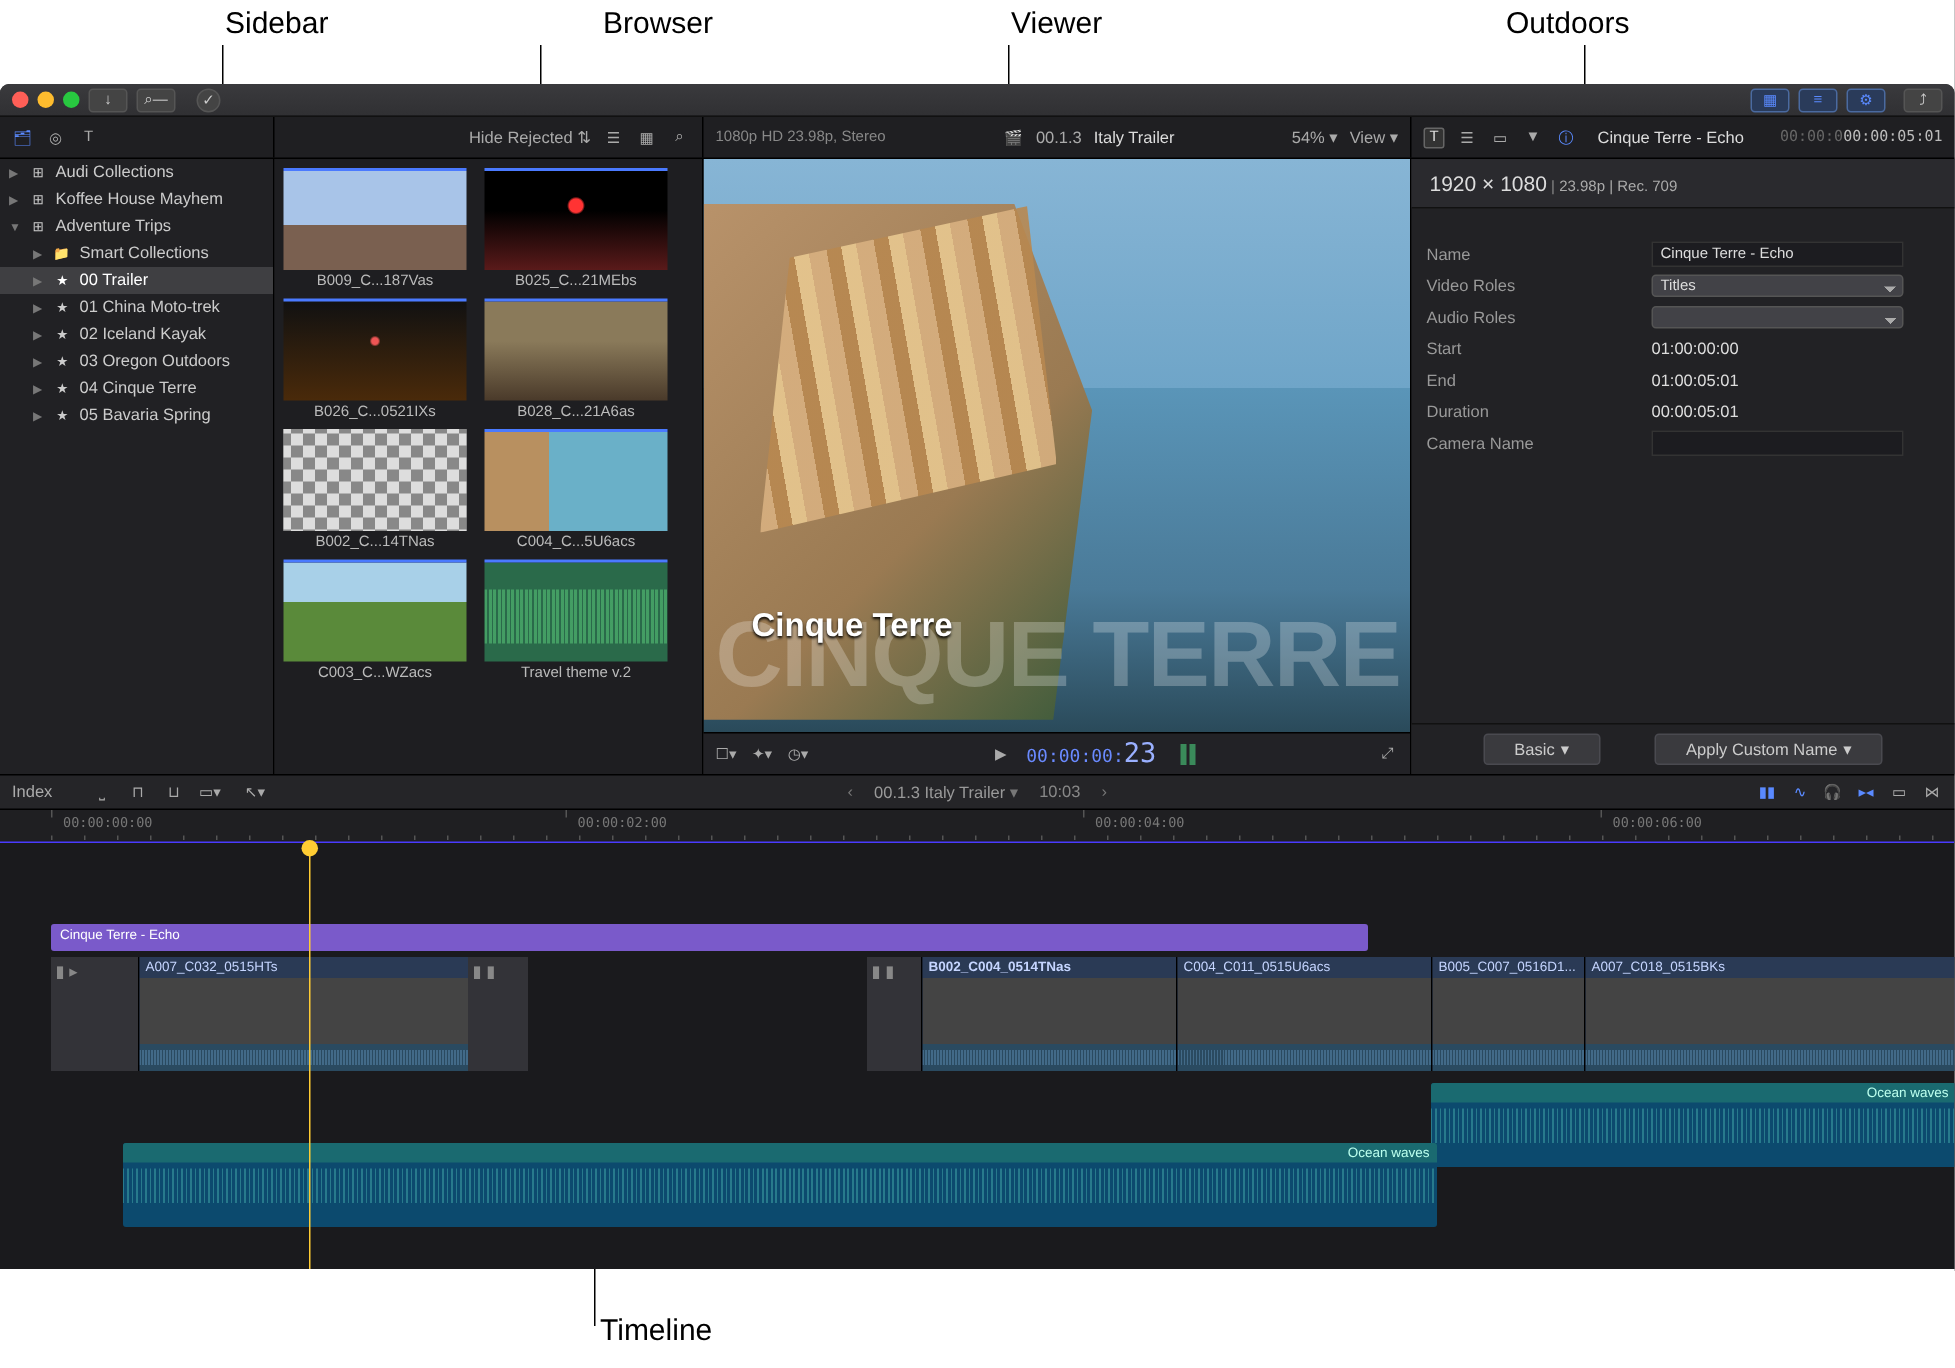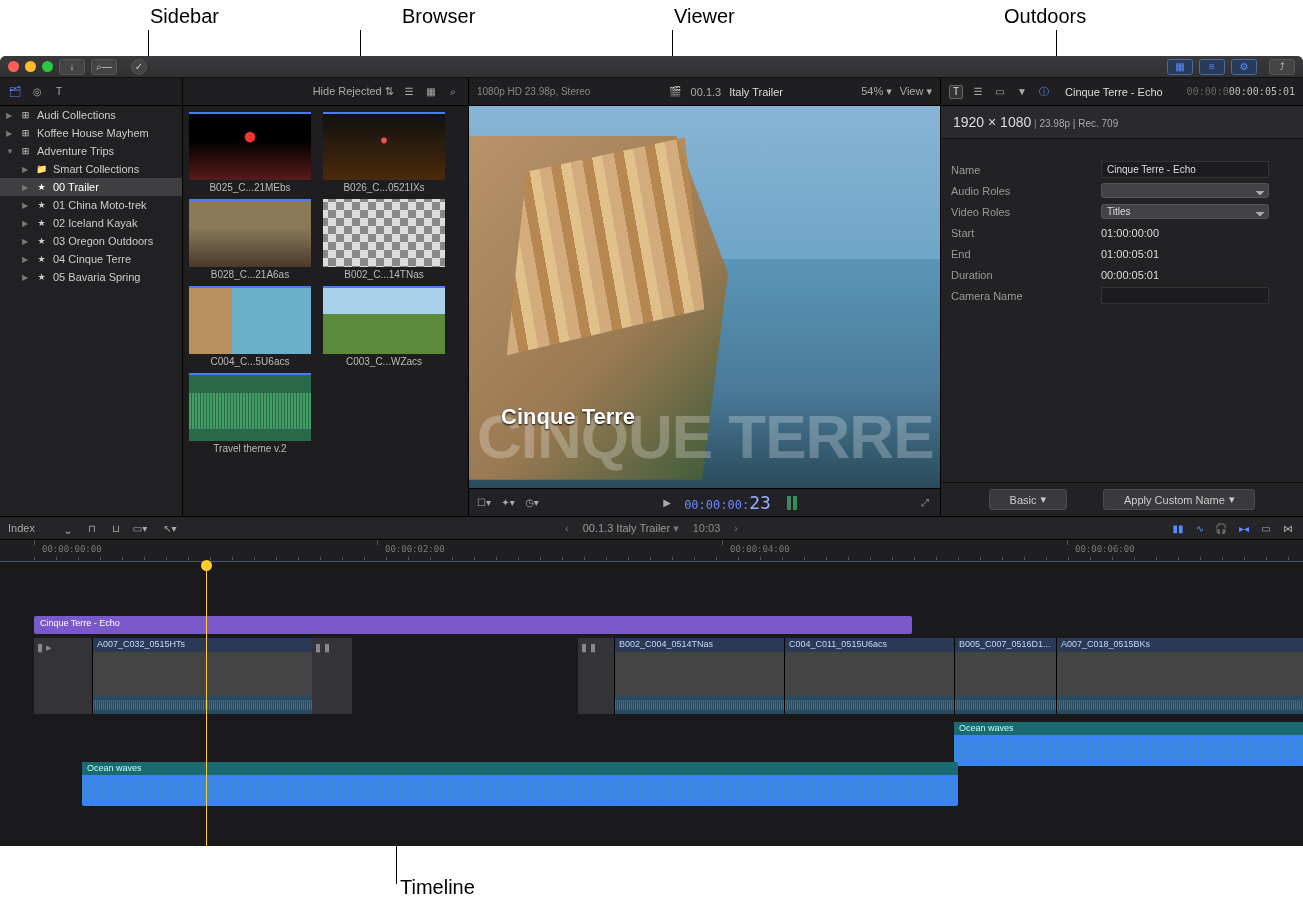--- a/index.html
+++ b/index.html
@@ -99,21 +99,21 @@
   
   .video-lane { position:absolute; height:76px; left:34px; right:0; top:76px;}
   .vclip { position:absolute; top:0; height:76px; background:#2a3a55; border-left:1px solid #000; overflow:hidden;}
   .vclip .hdr { height:14px; background:#2a3a55; color:#c5d5ff; font-size:9px; padding:1px 4px; white-space:nowrap; overflow:hidden;}
   .vclip .film { height:44px; background:#444;}
   .vclip .wav { height:18px; background:#2a4a60; position:relative;}
   .vclip .wav::after{content:"";position:absolute;left:0;right:0;top:4px;bottom:4px;background:repeating-linear-gradient(90deg,#5a8ab0 0 1px, transparent 1px 2px);opacity:.5;}
   .gap { position:absolute; top:0; height:76px; background:#333338;}
   .gap .gicon{color:#888; font-size:11px; padding:3px;}
   
-  .audio-clip { position:absolute; height:44px; background:#3b82f6; border-radius:2px; overflow:hidden;}
+  .audio-clip { position:absolute; height:56px; background:#0c4a6e; border-radius:2px; overflow:hidden;text-align:right;}
   .audio-clip .hdr { height:13px; background:#1a6a70; color:#bfe; font-size:9px; padding:1px 5px;}
   .audio-clip .wav { height:31px; position:relative;}
   .audio-clip .wav::after{content:"";position:absolute;left:0;right:0;top:4px;bottom:4px;background:repeating-linear-gradient(90deg,#3a9aa0 0 1px, transparent 1px 3px);opacity:.6;}
   
   .music-clip { position:absolute; height:44px; background:#1a6a3a; border-radius:2px; overflow:hidden;}
   .music-clip .hdr { height:13px; background:#1a7a40; color:#cfd; font-size:9px; padding:1px 5px;}
   .music-clip .wav { height:31px; position:relative;}
   .music-clip .wav::after{content:"";position:absolute;left:0;right:0;top:2px;bottom:2px;background:repeating-linear-gradient(90deg,#3aaa5a 0 1px, transparent 1px 2px);opacity:.6;}
   
   .mini-icon { width:14px; height:14px; display:inline-flex; align-items:center; justify-content:center; font-size:10px; color:#aaa;}
@@ -251,20 +251,24 @@
           </div>
           <div class="sb-row sb-indent">
             <span class="sb-disclosure">▶</span>
             <span class="sb-icon">★</span>
             <span>05 Bavaria Spring</span>
           </div>
         </div>
     </div>
 
     <div class="browser" id="browser-grid">
+        <div class="clip">
+          <div class="clip-thumb th-mountain"></div>
+          <div class="clip-label">B009_C...187Vas</div>
+        </div>
         <div class="clip">
           <div class="clip-thumb th-red"></div>
           <div class="clip-label">B025_C...21MEbs</div>
         </div>
         <div class="clip">
           <div class="clip-thumb th-dark"></div>
           <div class="clip-label">B026_C...0521IXs</div>
         </div>
         <div class="clip">
           <div class="clip-thumb th-hall"></div>
@@ -317,26 +321,26 @@
         <b>1920 × 1080</b>
         <span style="color:#888"> | </span>
         <span>23.98p | Rec. 709</span>
       </div>
       <div style="height:20px"></div>
       <div class="insp-row">
         <div class="lab">Name</div>
         <input class="insp-input" value="Cinque Terre - Echo" style="">
       </div>
       <div class="insp-row">
+        <div class="lab">Video Roles</div>
+        <select class="insp-select"><option>Titles</option></select>
+      </div>
+      <div class="insp-row">
         <div class="lab">Audio Roles</div>
         <select class="insp-select"><option></option></select>
-      </div>
-      <div class="insp-row">
-        <div class="lab">Video Roles</div>
-        <select class="insp-select"><option>Titles</option></select>
       </div>
       <div class="insp-row">
         <div class="lab">Start</div>
         <div class="val">01:00:00:00</div>
       </div>
       <div class="insp-row">
         <div class="lab">End</div>
         <div class="val">01:00:05:01</div>
       </div>
       <div class="insp-row">
@@ -459,21 +463,21 @@
             <div class="hdr">A007_C032_0515HTs</div>
             <div class="film f-town"></div>
             <div class="wav"></div>
           </div>
         <div class="gap" style="left:278px; width:40px;">
             <div class="gicon">▮ ▮</div>
           </div>
         <div class="gap" style="left:544px; width:36px;">
             <div class="gicon">▮ ▮</div>
           </div>
-        <div class="vclip" style="left:580px; width:170px;">
+        <div class="vclip" style="left:580px; width:170px;font-weight:bold;">
             <div class="hdr">B002_C004_0514TNas</div>
             <div class="film f-check"></div>
             <div class="wav"></div>
           </div>
         <div class="vclip" style="left:750px; width:170px;">
             <div class="hdr">C004_C011_0515U6acs</div>
             <div class="film f-arch"></div>
             <div class="wav"></div>
           </div>
         <div class="vclip" style="left:920px; width:102px;">

